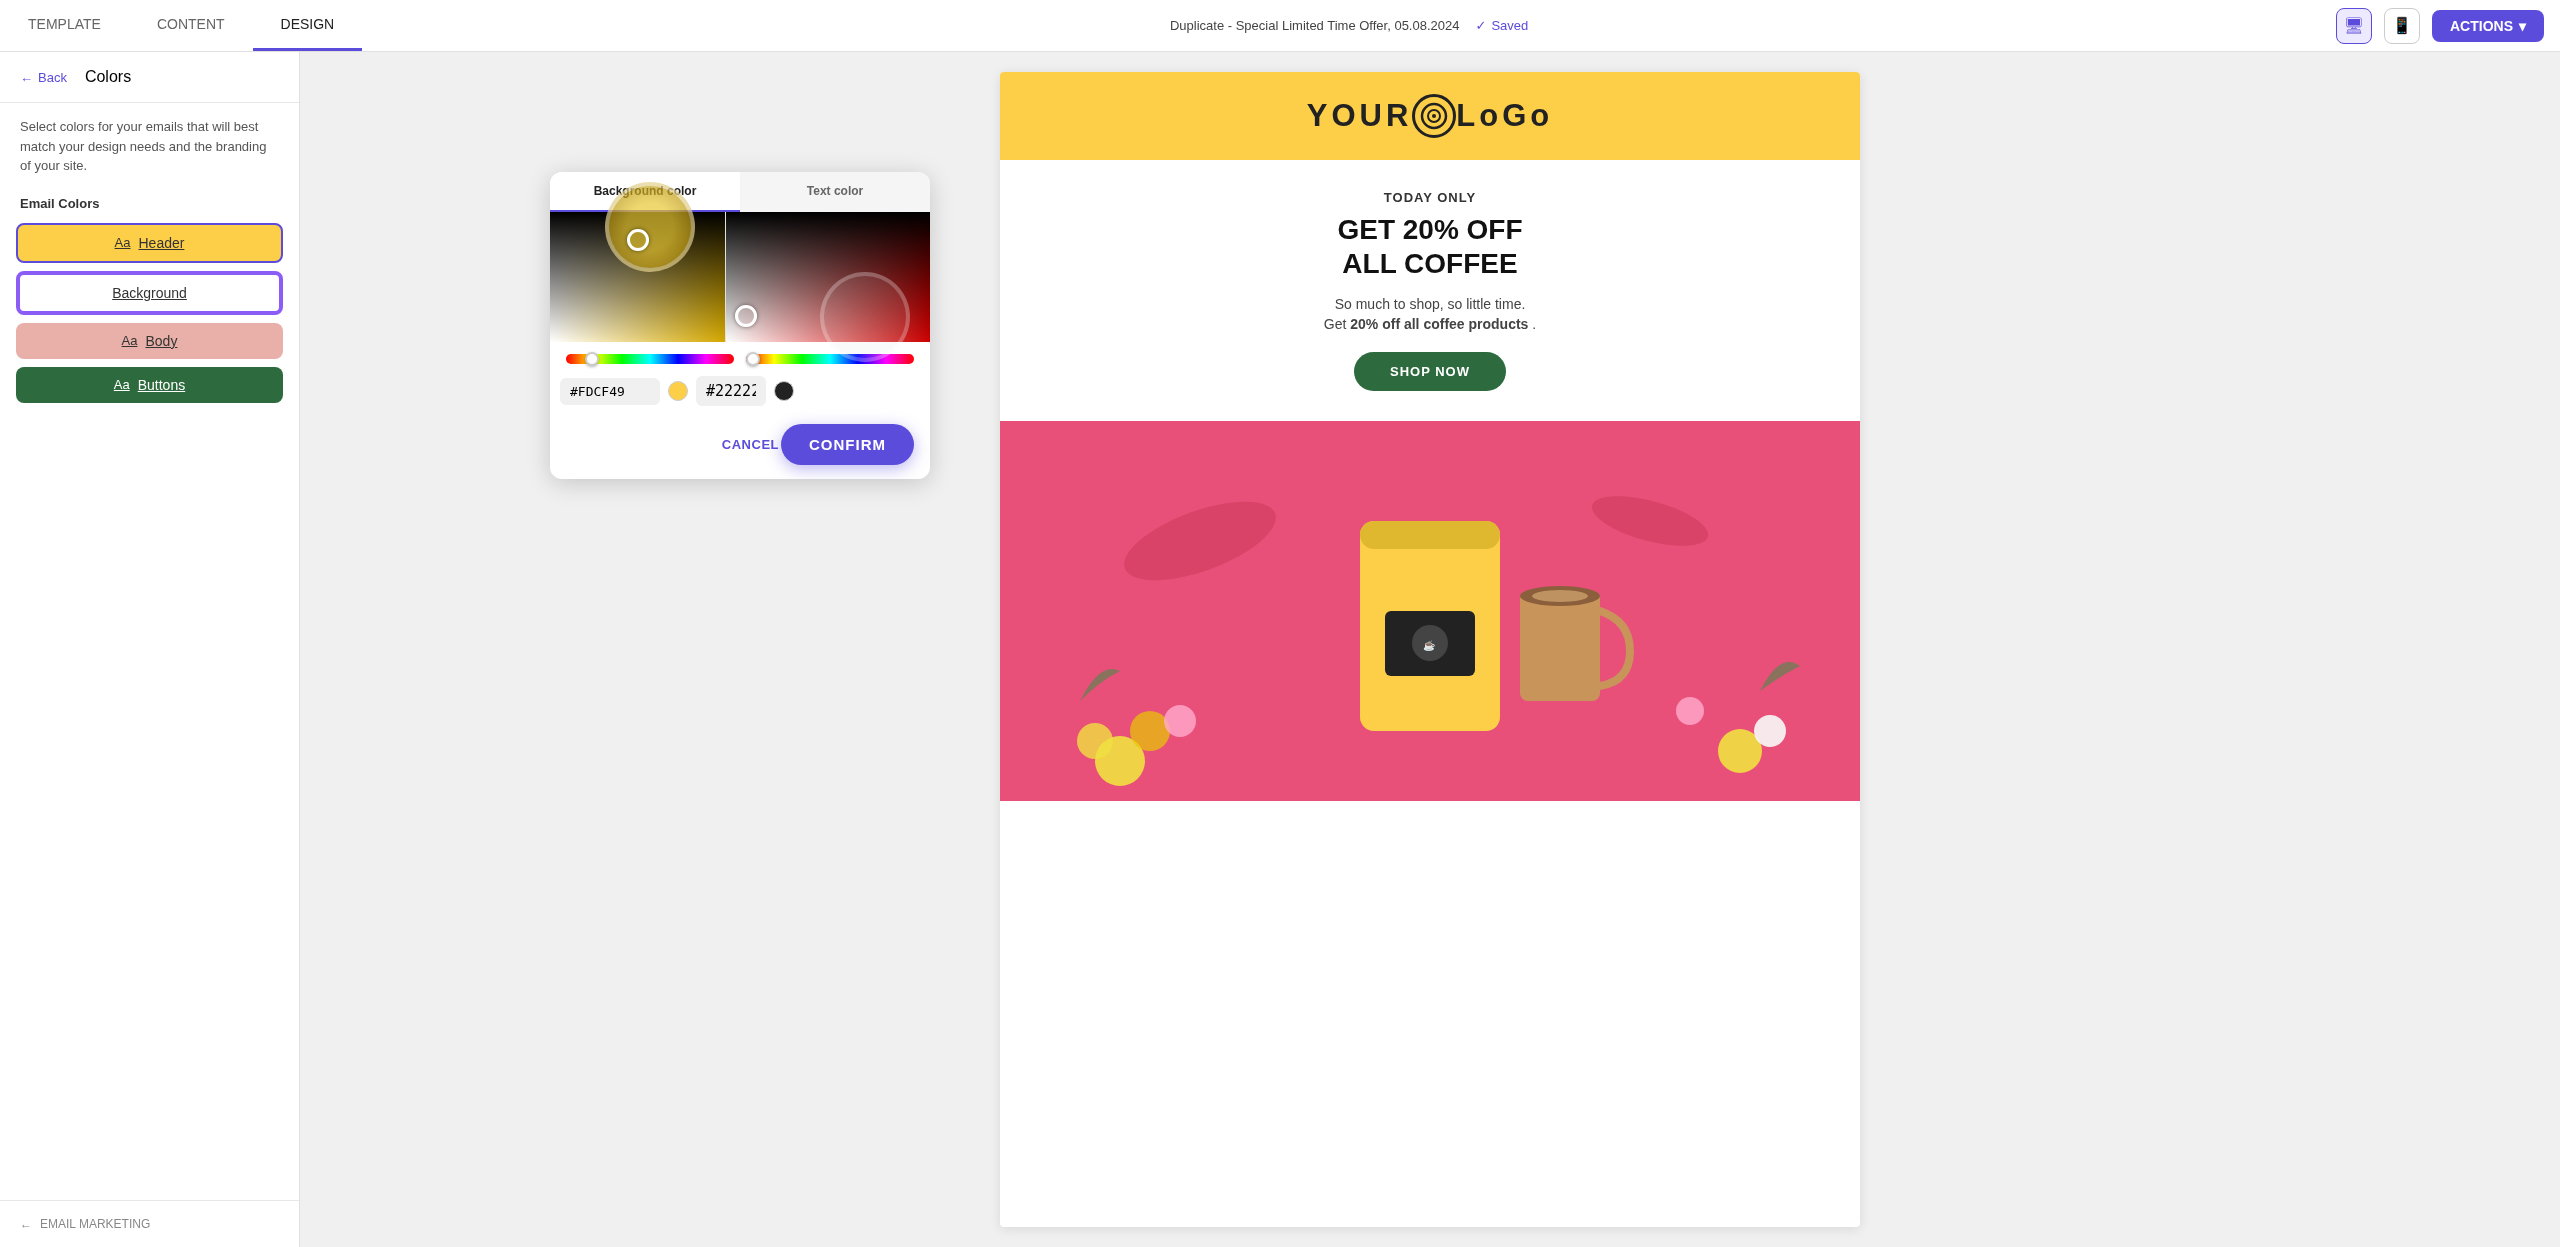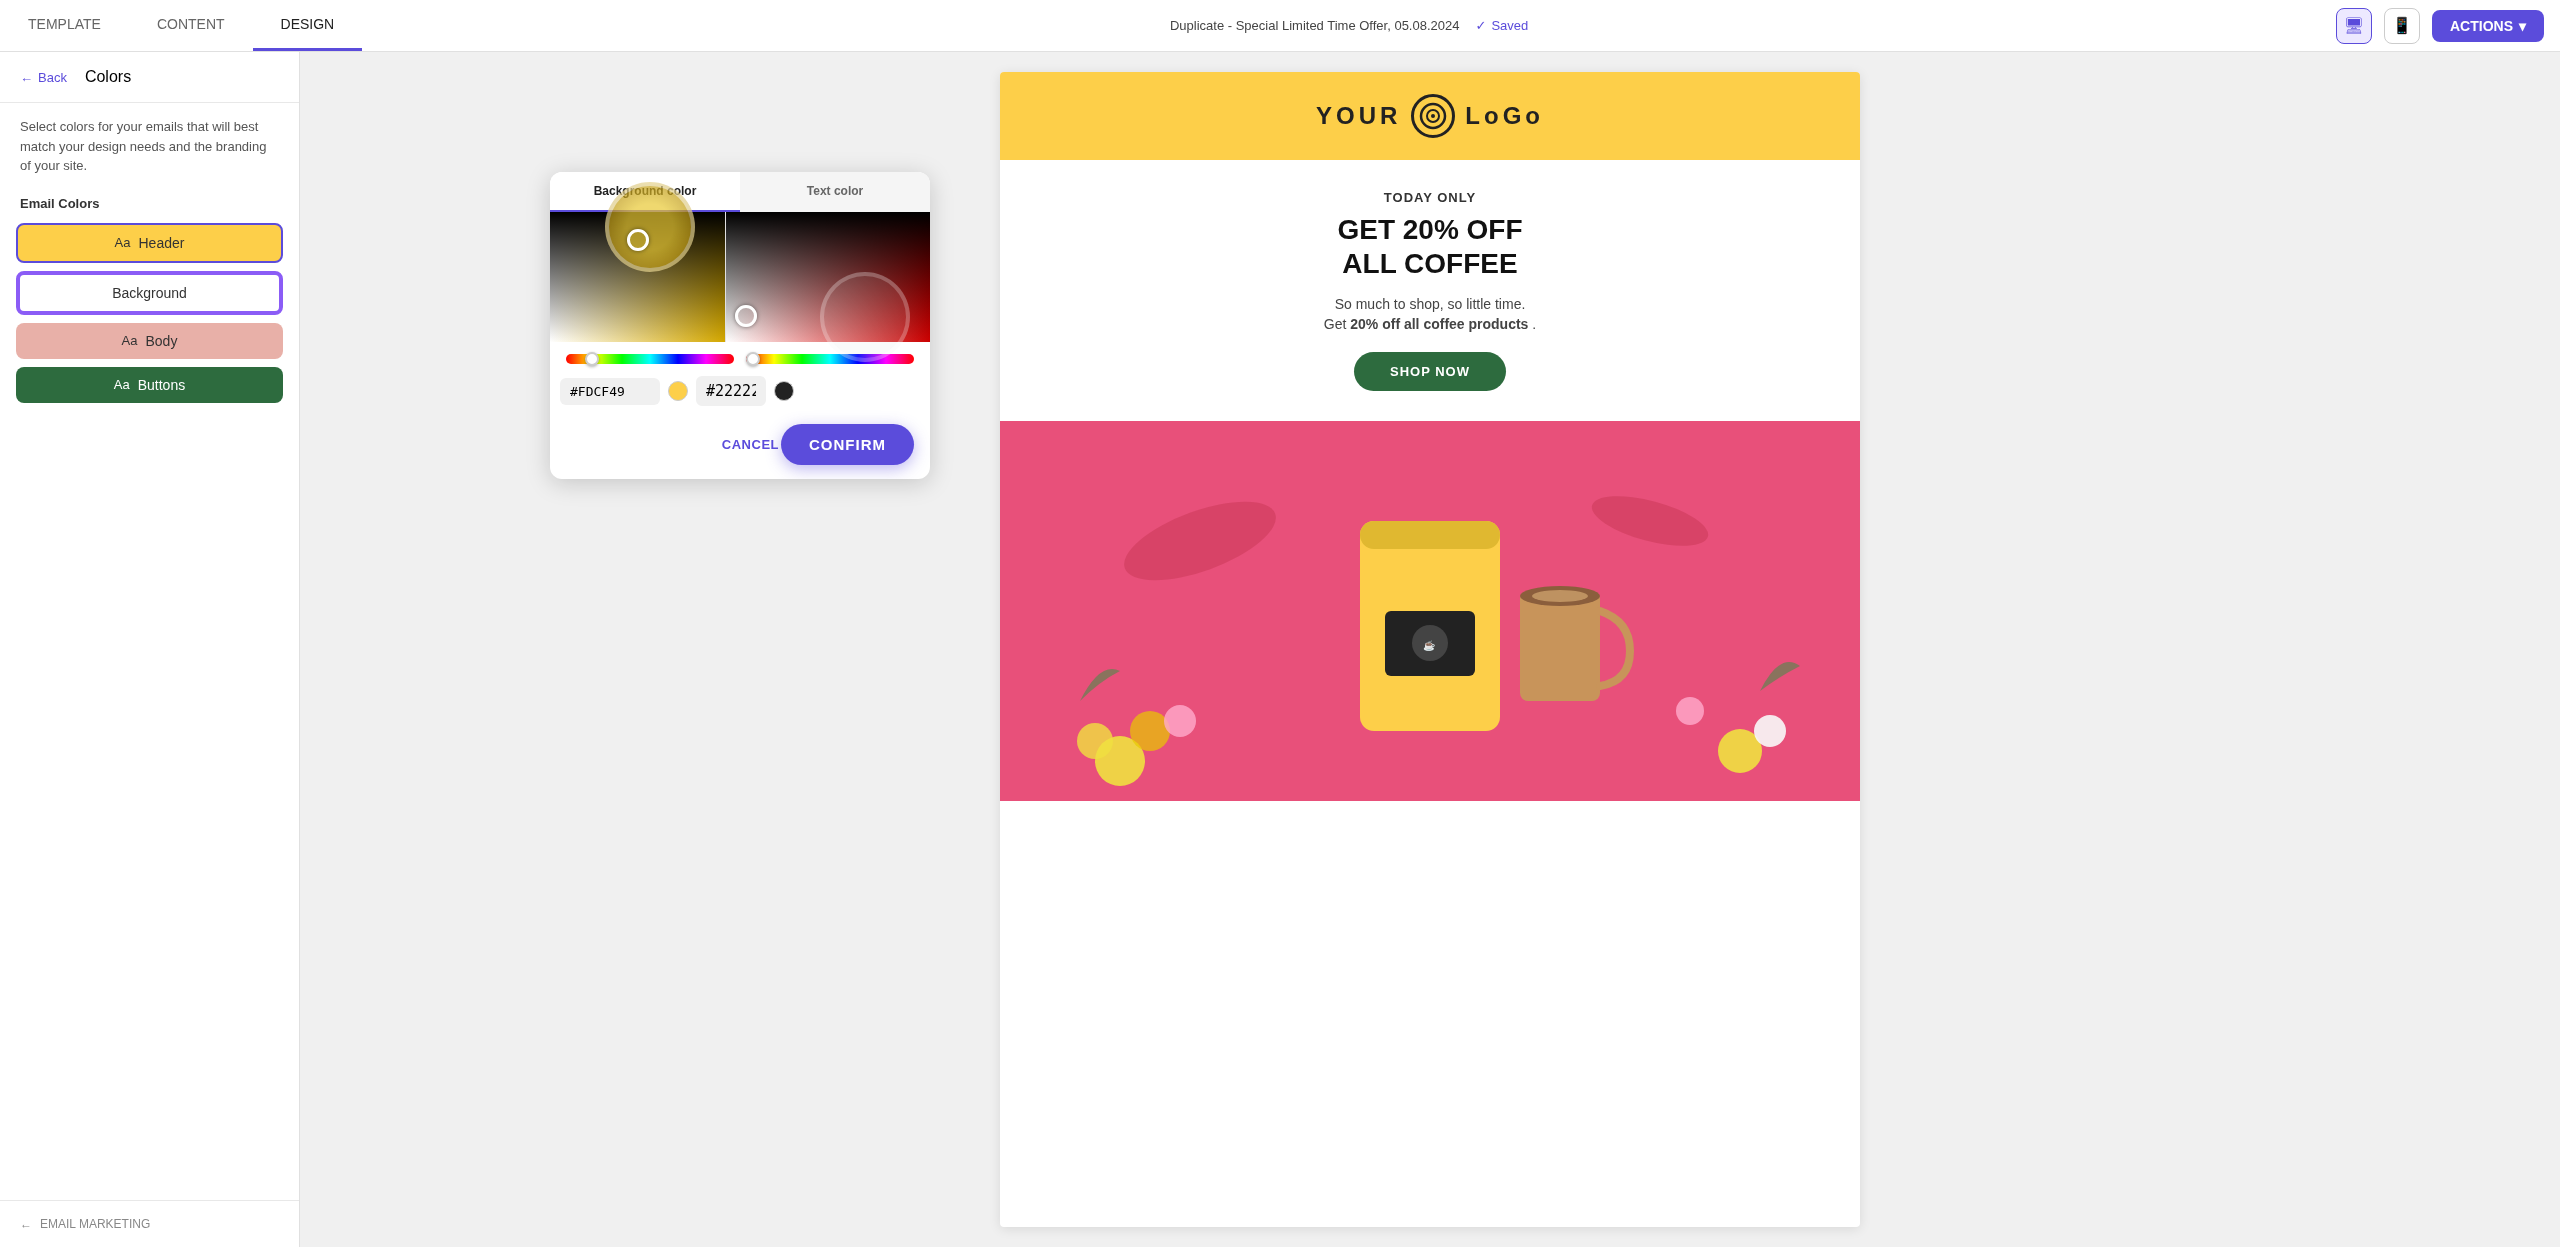--- a/index.html
+++ b/index.html
@@ -27,32 +27,32 @@
     .main-layout { display: flex; flex: 1; overflow: hidden; }
 
     
     .sidebar { width: 300px; background: #fff; border-right: 1px solid #e0e0e0; display: flex; flex-direction: column; flex-shrink: 0; overflow-y: auto; }
     .sidebar-header { padding: 16px 20px; border-bottom: 1px solid #e8e8e8; display: flex; align-items: center; gap: 10px; }
     .back-link { display: flex; align-items: center; gap: 5px; color: #5b4cdb; font-size: 13px; font-weight: 500; cursor: pointer; }
     .sidebar-desc { padding: 14px 20px 10px; font-size: 13px; color: #555; line-height: 1.5; }
     .sidebar-section-label { padding: 10px 20px 8px; font-size: 13px; font-weight: 600; color: #333; }
     .color-row {
       margin: 4px 16px; border-radius: 8px; padding: 10px 16px;
-      display: flex; align-items: center; justify-content: center; font-size: 14px; font-weight: 500; cursor: pointer;
+      display: flex; align-items: center; justify-content: center; font-size: 14px; font-weight: 500; cursor: pointer; text-decoration: underline;
     }
     .color-row .aa-prefix { margin-right: 8px; font-size: 13px; }
     .sidebar-footer { padding: 16px 20px; border-top: 1px solid #e8e8e8; display: flex; align-items: center; gap: 8px; font-size: 12px; color: #888; margin-top: auto; }
 
     
     .canvas-area { flex: 1; overflow-y: auto; background: #f0f0f0; display: flex; justify-content: center; padding: 20px; position: relative; }
 
     
     .email-preview { background: #fff; width: 860px; border-radius: 4px; box-shadow: 0 2px 12px rgba(0,0,0,0.1); overflow: hidden; }
     .email-header { background: #FDCF49; padding: 22px; display: flex; align-items: center; justify-content: center; gap: 12px; }
-    .logo-text { font-size: 24px; font-weight: 700; color: #222; letter-spacing: 4px; display: flex; align-items: center; gap: 10px; }
+    .logo-text { font-size: 31px; font-weight: 700; color: #222; letter-spacing: 4px; display: flex; align-items: center; }
     .logo-icon { width: 44px; height: 44px; border-radius: 50%; border: 3px solid #222; display: flex; align-items: center; justify-content: center; }
     .email-body { padding: 30px 60px; text-align: center; background: #fff; }
     .today-only { font-size: 13px; font-weight: 600; color: #333; letter-spacing: 1px; margin-bottom: 8px; }
     .headline { font-size: 28px; font-weight: 900; color: #111; line-height: 1.2; margin-bottom: 16px; }
     .sub-text { font-size: 14px; color: #444; margin-bottom: 4px; }
     .sub-text strong { font-weight: 700; }
     .shop-btn { background: #2d6b3e; color: #fff; border: none; border-radius: 30px; padding: 12px 36px; font-size: 13px; font-weight: 700; letter-spacing: 1px; cursor: pointer; margin-top: 16px; margin-bottom: 0; display: inline-block; }
     
 
     

